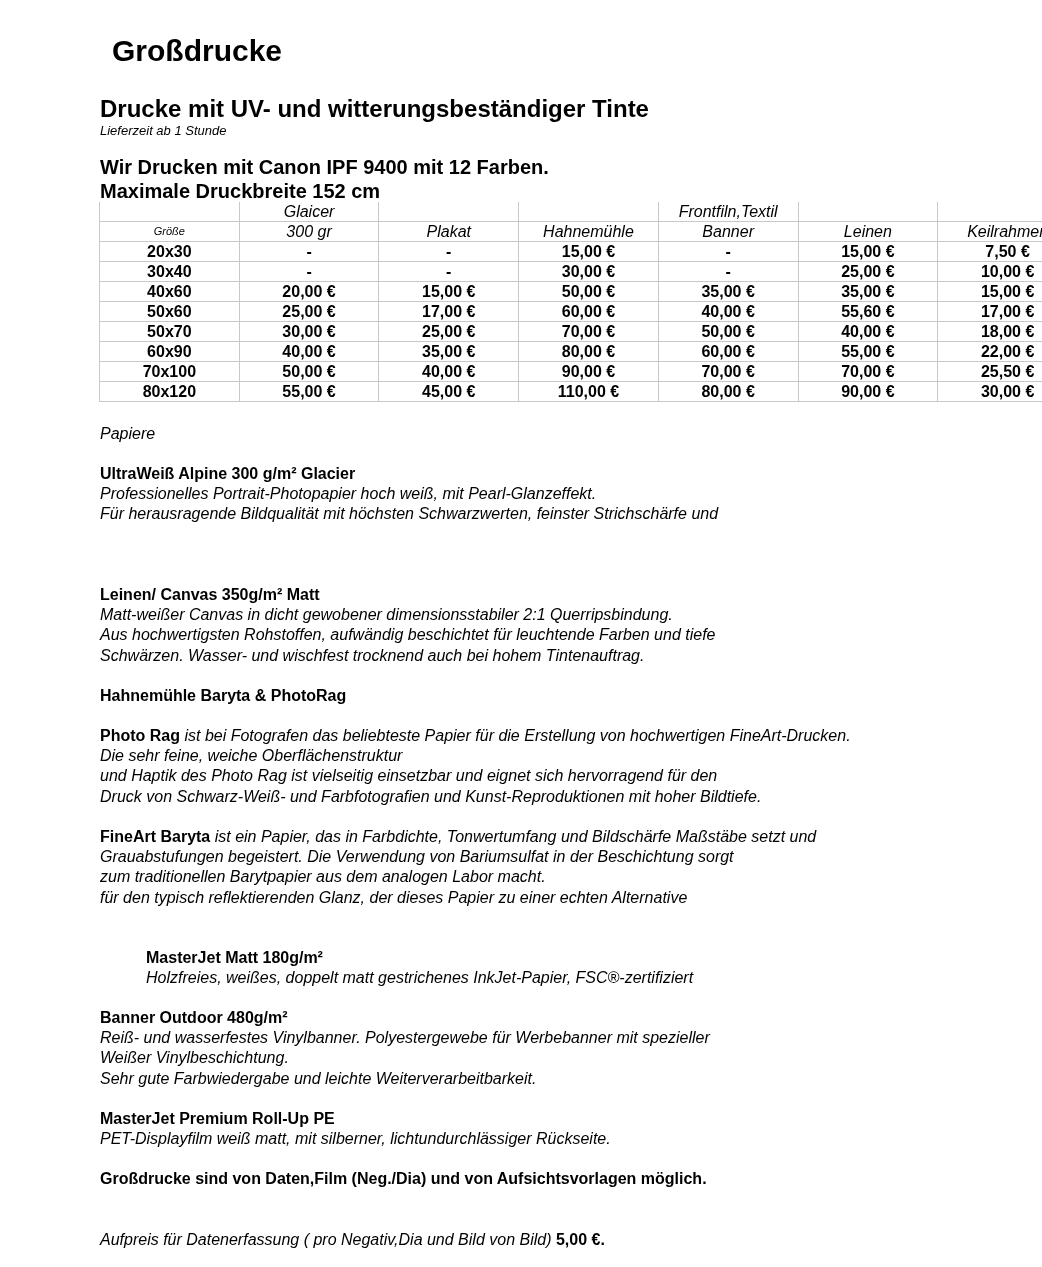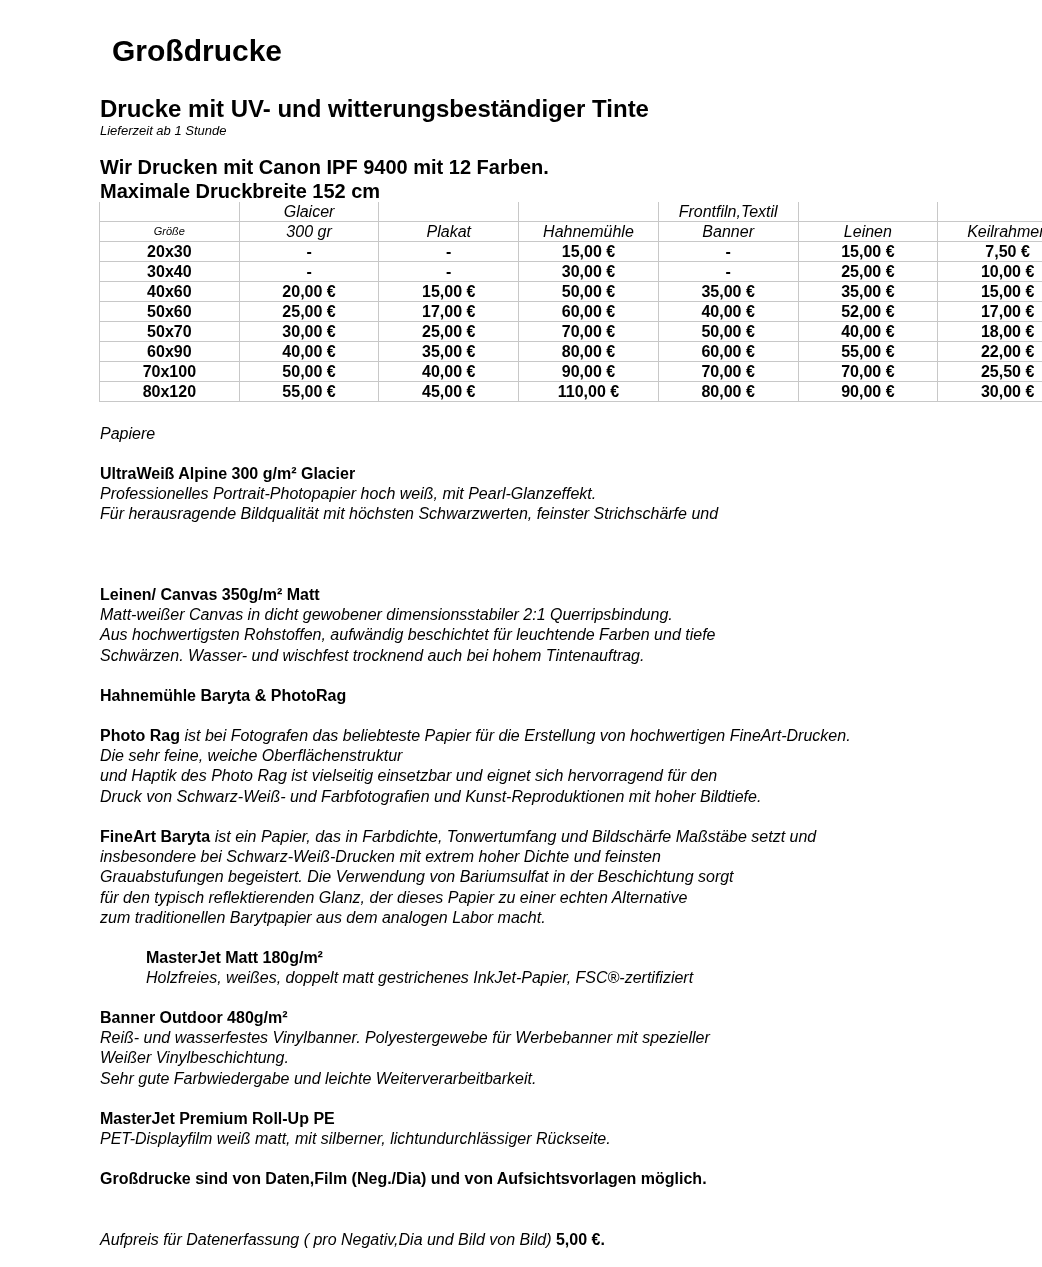--- a/index.html
+++ b/index.html
@@ -76,21 +76,21 @@
         <td class="b">35,00 €</td>
         <td class="b">35,00 €</td>
         <td class="b">15,00 €</td>
       </tr>
       <tr>
         <td class="b">50x60</td>
         <td class="b">25,00 €</td>
         <td class="b">17,00 €</td>
         <td class="b">60,00 €</td>
         <td class="b">40,00 €</td>
-        <td class="b">52,00 €</td>
+        <td class="b">55,60 €</td>
         <td class="b">17,00 €</td>
       </tr>
       <tr>
         <td class="b">50x70</td>
         <td class="b">30,00 €</td>
         <td class="b">25,00 €</td>
         <td class="b">70,00 €</td>
         <td class="b">50,00 €</td>
         <td class="b">40,00 €</td>
         <td class="b">18,00 €</td>
@@ -144,24 +144,23 @@
 
 <div class="para" style="top:726px;">
   <div><span class="bd">Photo Rag</span><span class="it"> ist bei Fotografen das beliebteste Papier für die Erstellung von hochwertigen FineArt-Drucken.</span></div>
   <div class="it">Die sehr feine, weiche Oberflächenstruktur</div>
   <div class="it">und Haptik des Photo Rag ist vielseitig einsetzbar und eignet sich hervorragend für den</div>
   <div class="it">Druck von Schwarz-Weiß- und Farbfotografien und Kunst-Reproduktionen mit hoher Bildtiefe.</div>
 </div>
 
 <div class="para" style="top:827px;">
   <div><span class="bd">FineArt Baryta</span><span class="it"> ist ein Papier, das in Farbdichte, Tonwertumfang und Bildschärfe Maßstäbe setzt und</span></div>
-  <div class="it">insbesondere bei Schwarz-Weiß-Drucken mit extrem hoher Dichte und feinsten</div>
   <div class="it">Grauabstufungen begeistert. Die Verwendung von Bariumsulfat in der Beschichtung sorgt</div>
+  <div class="it">zum traditionellen Barytpapier aus dem analogen Labor macht.</div>
   <div class="it">für den typisch reflektierenden Glanz, der dieses Papier zu einer echten Alternative</div>
-  <div class="it">zum traditionellen Barytpapier aus dem analogen Labor macht.</div>
 </div>
 
 <div class="para" style="top:948px;margin-left:46px;">
   <div class="bd">MasterJet Matt 180g/m²</div>
   <div class="it">Holzfreies, weißes, doppelt matt gestrichenes InkJet-Papier, FSC®-zertifiziert</div>
 </div>
 
 <div class="para" style="top:1008px;">
   <div class="bd">Banner Outdoor 480g/m²</div>
   <div class="it">Reiß- und wasserfestes Vinylbanner. Polyestergewebe für Werbebanner mit spezieller</div>

